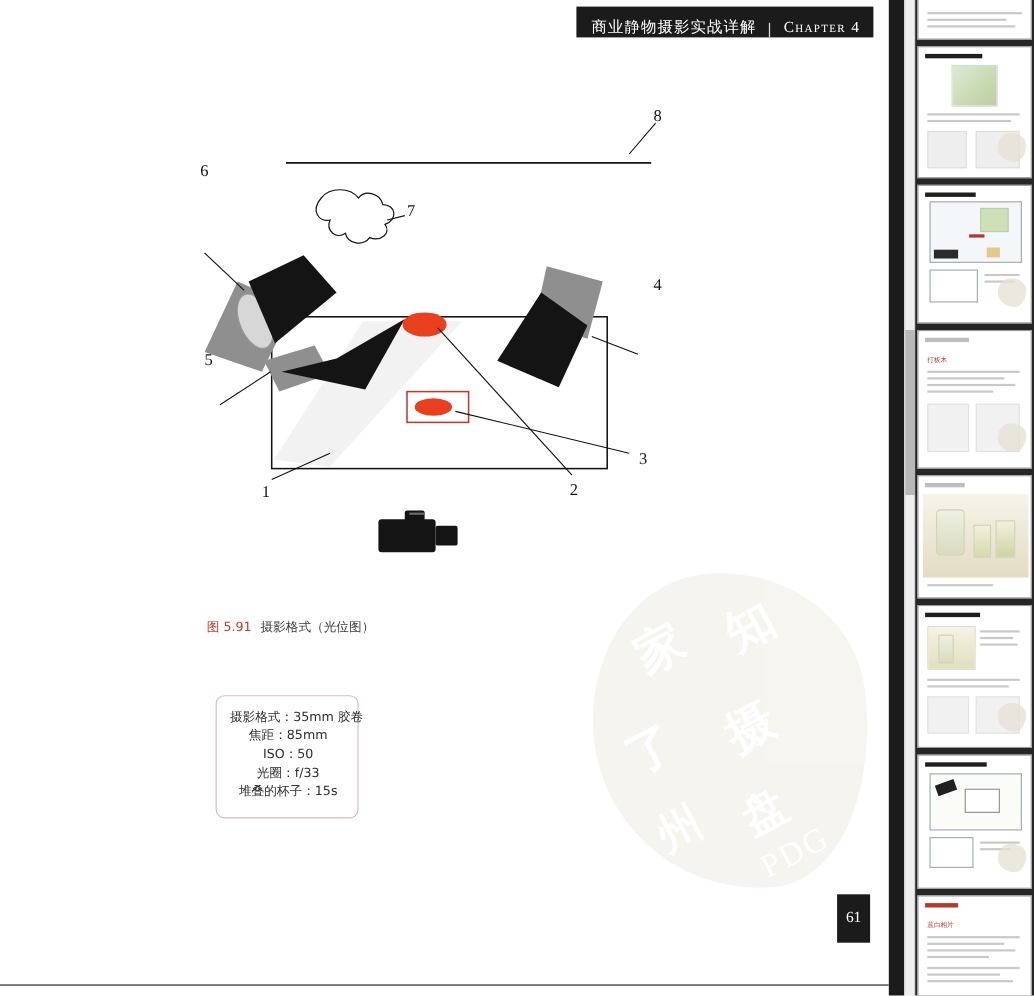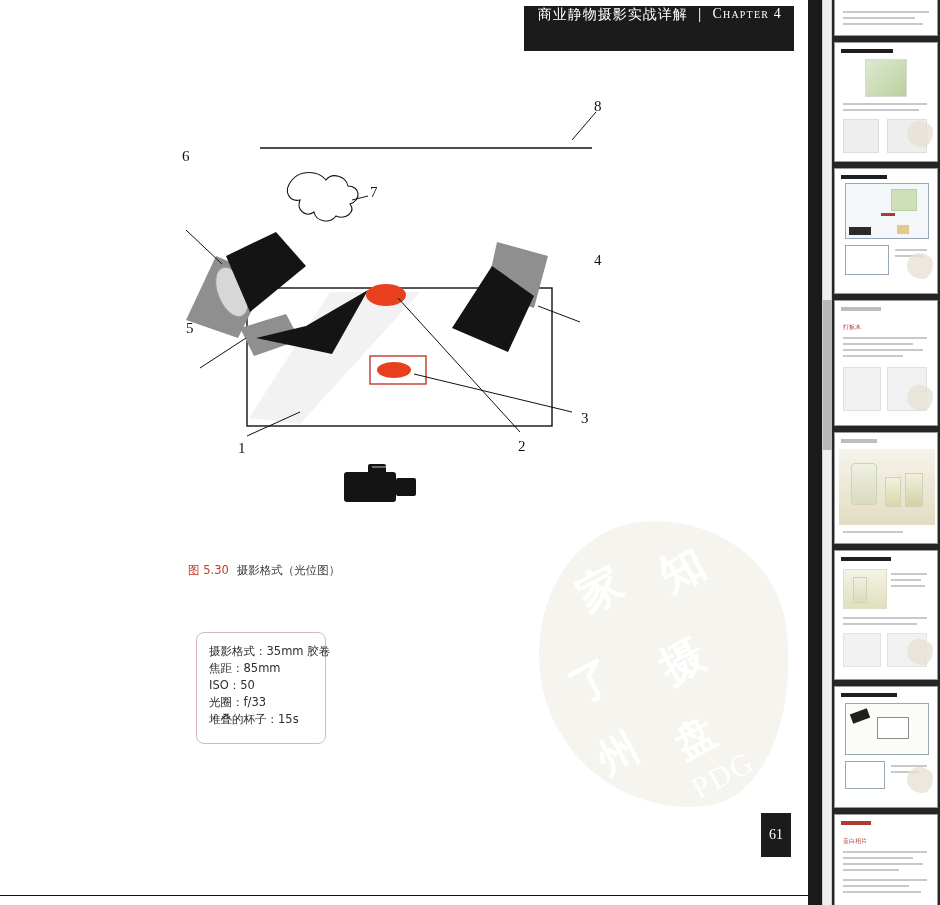--- a/index.html
+++ b/index.html
@@ -16,24 +16,24 @@
   #page-area {
     position: absolute; left: 0; top: 0;
     width: 808px; height: 905px;
     background: #ffffff;
     overflow: hidden;
   }
 
   
   #chapter-banner {
     position: absolute; right: 14px; top: 6px;
-    height: 45px;
+    height: 28px;
     background: #1b1b1b;
     color: #ffffff;
-    display: flex; align-items: flex-start;
+    display: flex; align-items: flex-end;
     padding: 0 12px 0 14px;
     letter-spacing: 1px;
   }
   #chapter-banner .cn {
     font-size: 14px;
     font-family: "DejaVu Sans", sans-serif;
   }
   #chapter-banner .sep {
     margin: 0 10px; font-size: 14px; color: #d9d9d9;
   }
@@ -65,20 +65,21 @@
   }
   #caption .cap-num { color: #c0392b; margin-right: 8px; }
 
   
   #specs {
     position: absolute; left: 196px; top: 632px;
     width: 130px; height: 112px;
     border: 1px solid #d9b8c4;
     border-radius: 8px;
     padding: 10px 10px 0 12px;
+    text-align: center;
   }
   #specs div {
     font-size: 11.5px;
     font-family: "DejaVu Sans", sans-serif;
     color: #2d2d2d;
     line-height: 17px;
     white-space: nowrap;
   }
 
   
@@ -252,21 +253,21 @@
     <div class="lbl" style="left:182px; top:88px;">6</div>
     <div class="lbl" style="left:370px; top:124px;">7</div>
     <div class="lbl" style="left:594px; top:192px;">4</div>
     <div class="lbl" style="left:186px; top:260px;">5</div>
     <div class="lbl" style="left:581px; top:350px;">3</div>
     <div class="lbl" style="left:238px; top:380px;">1</div>
     <div class="lbl" style="left:518px; top:378px;">2</div>
   </div>
 
   <div id="caption">
-    <span class="cap-num">图 5.30</span><span>摄影格式（光位图）</span>
+    <span class="cap-num">图 5.91</span><span>摄影格式（光位图）</span>
   </div>
 
   <div id="specs">
     <div>摄影格式：35mm 胶卷</div>
     <div>焦距：85mm</div>
     <div>ISO：50</div>
     <div>光圈：f/33</div>
     <div>堆叠的杯子：15s</div>
   </div>
 

